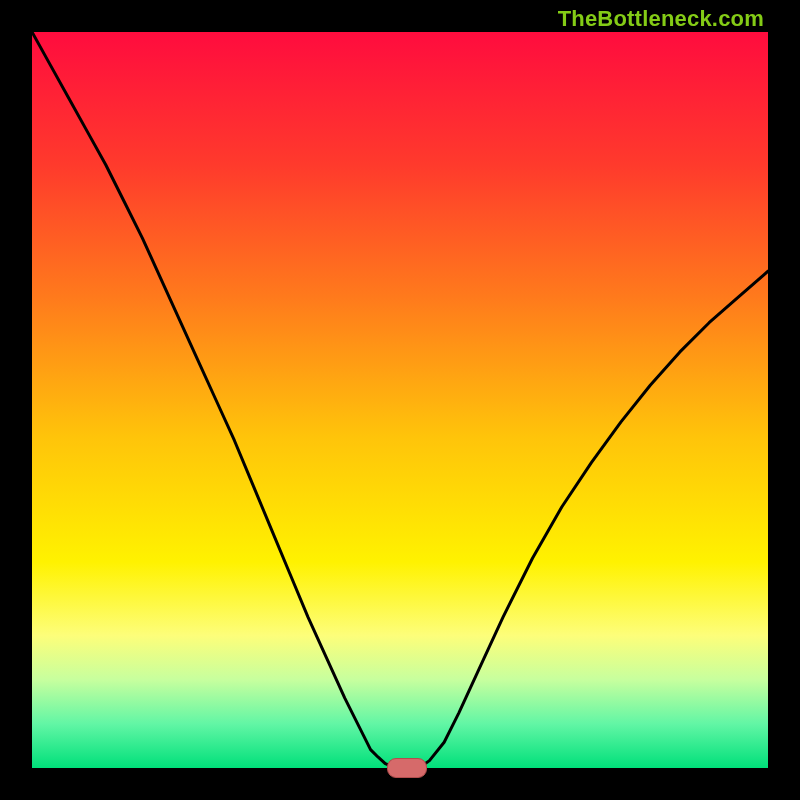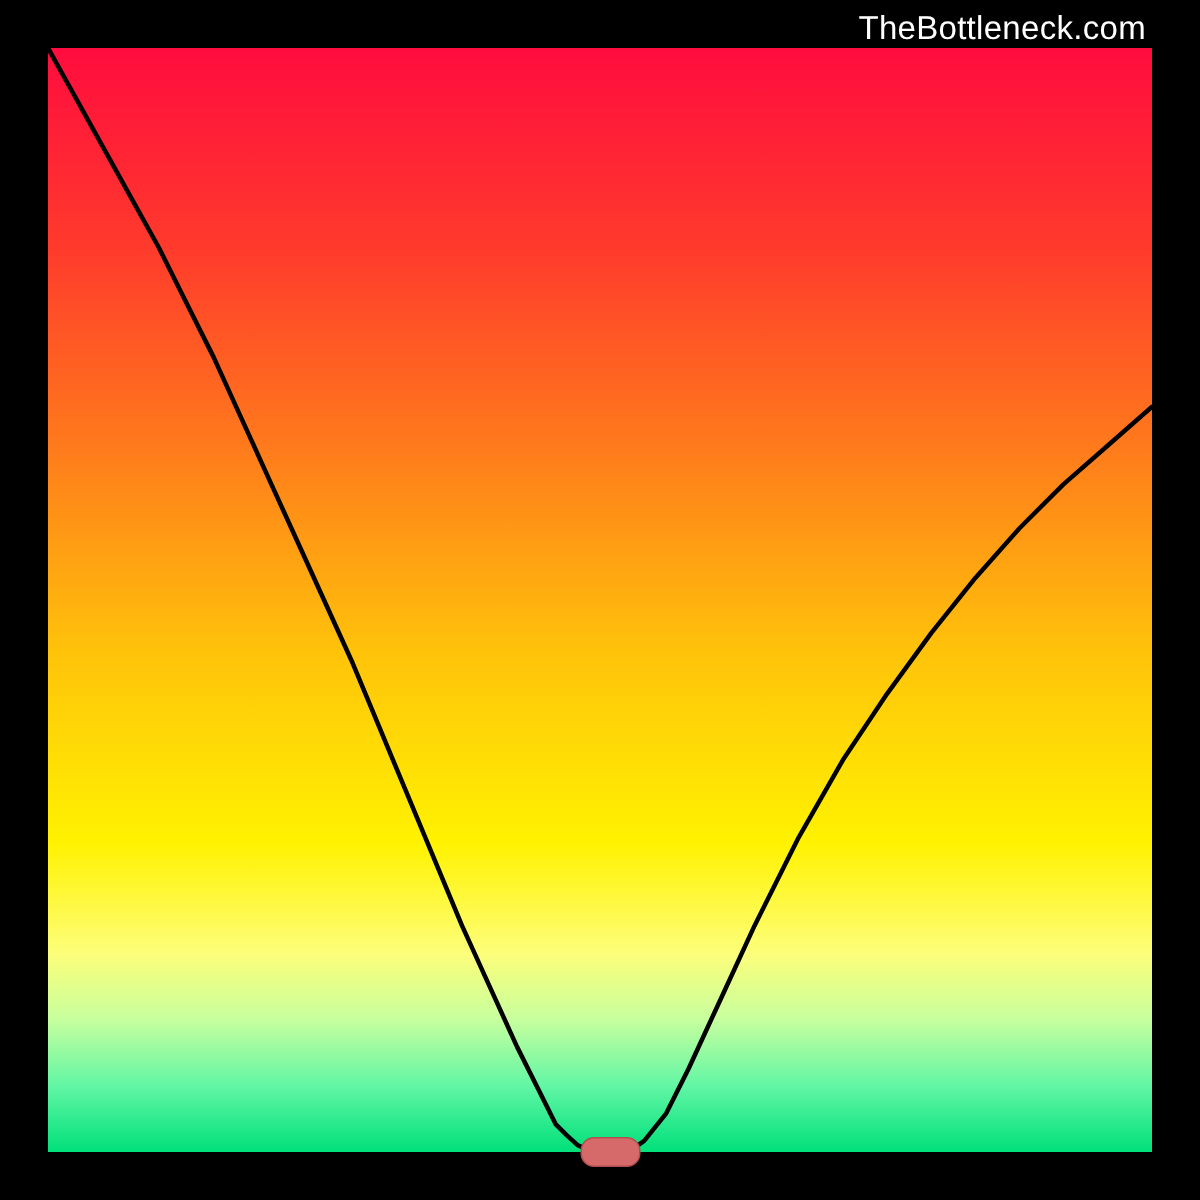--- a/index.html
+++ b/index.html
@@ -27,23 +27,23 @@
     position: absolute;
     left: 0;
     top: 0;
     width: 100%;
     height: 100%;
   }
   .attribution {
     position: absolute;
     top: 6px;
     right: 36px;
-    color: #ffffff;
+    color: #84cc16;
     font-size: 22px;
-    font-weight: normal;
+    font-weight: bold;
     letter-spacing: 0.2px;
   }
   .curve-svg {
     position: absolute;
     left: 0;
     top: 0;
     width: 100%;
     height: 100%;
   }
   .marker {

